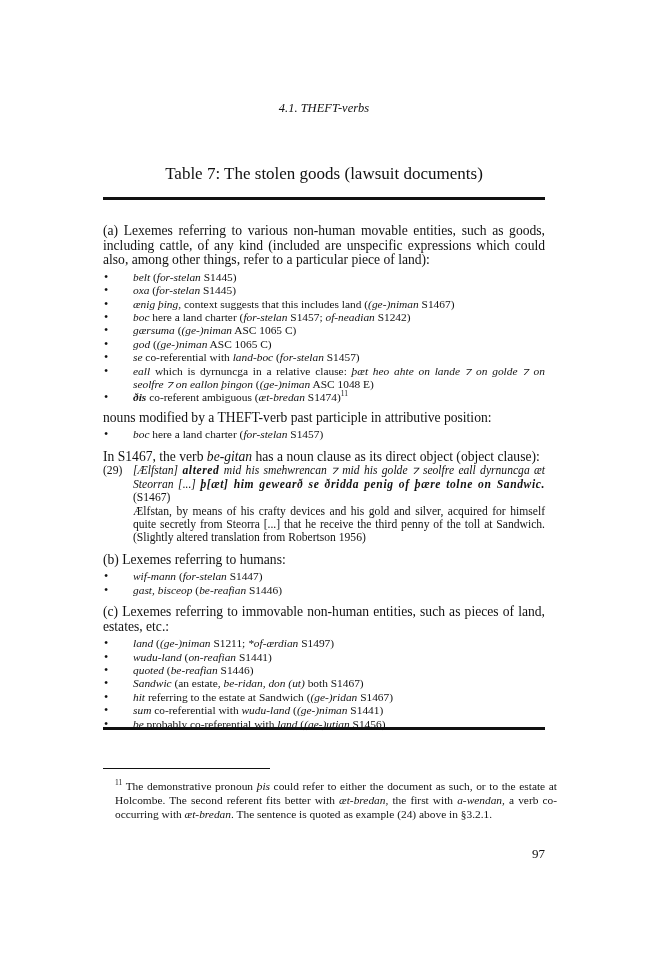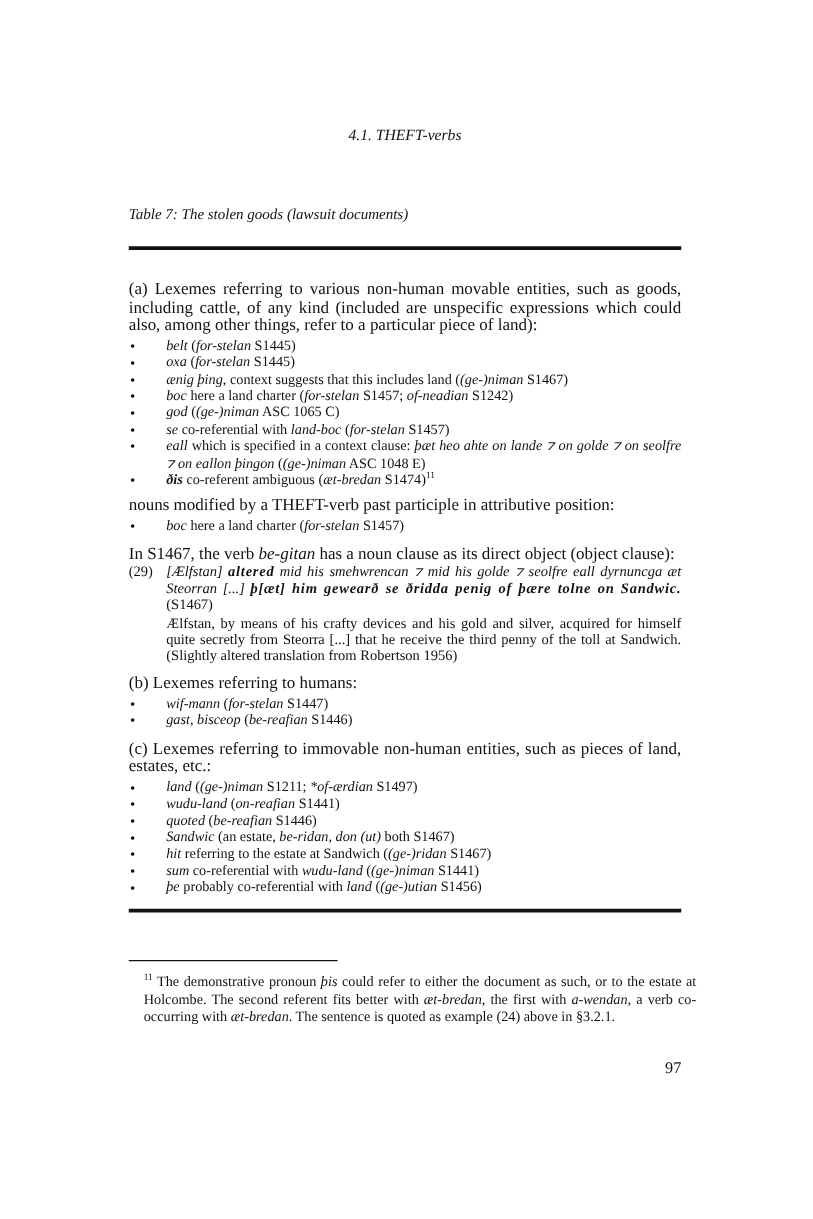--- a/index.html
+++ b/index.html
@@ -7,23 +7,22 @@
       width: 650px; height: 975px; position: relative; overflow: hidden;
       font-family: "Liberation Serif", "DejaVu Serif", serif;
       color: #111111;
     }
     .page { position: absolute; left: 103px; width: 442px; top: 0; }
     .running-head {
       position: absolute; top: 101px; left: 0; width: 442px; text-align: center;
       font-style: italic; font-size: 12.5px;
     }
     .table-title {
-      position: absolute; top: 164px; left: 0; width: 442px; text-align: left;
-      font-size: 12px;
-      font-style: italic;
+      position: absolute; top: 164px; left: 0; width: 442px; text-align: center;
+      font-size: 17px;
     }
     .rule-thick {
       position: absolute; left: 0; width: 442px; height: 3px; background: #111;
     }
     .content {
       position: absolute; top: 224px; left: 0; width: 442px;
       font-size: 13px; line-height: 14.6px;
     }
     .sect { text-align: justify; margin: 0; font-size: 13.6px; line-height: 14.6px; }
     ul.blist { list-style: none; margin: 3px 0 0 0; padding: 0; }
@@ -62,23 +61,24 @@
   <div class="rule-thick" style="top:197px;"></div>
 
   <div class="content">
 
     <p class="sect">(a) Lexemes referring to various non-human movable entities, such as goods, including cattle, of any kind (included are unspecific expressions which could also, among other things, refer to a particular piece of land):</p>
     <ul class="blist">
       <li><span class="it">belt</span><span> (</span><span class="it">for-stelan</span><span> S1445)</span></li>
       <li><span class="it">oxa</span><span> (</span><span class="it">for-stelan</span><span> S1445)</span></li>
       <li><span class="it">ænig þing</span><span>, context suggests that this includes land (</span><span class="it">(ge-)niman</span><span> S1467)</span></li>
       <li><span class="it">boc</span><span>  here a land charter (</span><span class="it">for-stelan</span><span> S1457; </span><span class="it">of-neadian</span><span> S1242)</span></li>
+      <li><span class="it">gærsuma</span><span> (</span><span class="it">(ge-)niman</span><span> ASC 1065 C)</span></li>
       <li><span class="it">god</span><span> (</span><span class="it">(ge-)niman</span><span> ASC 1065 C)</span></li>
       <li><span class="it">se</span><span>  co-referential with </span><span class="it">land-boc</span><span> (</span><span class="it">for-stelan</span><span> S1457)</span></li>
-      <li style="text-align:justify;"><span class="it">eall</span><span>  which is specified in a context clause: </span><span class="it">þæt heo ahte on lande ⁊ on golde ⁊ on seolfre ⁊ on eallon þingon</span><span> (</span><span class="it">(ge-)niman</span><span> ASC 1048 E)</span></li>
+      <li style="text-align:justify;"><span class="it">eall</span><span>  which is dyrnuncga in a relative clause: </span><span class="it">þæt heo ahte on lande ⁊ on golde ⁊ on seolfre ⁊ on eallon þingon</span><span> (</span><span class="it">(ge-)niman</span><span> ASC 1048 E)</span></li>
       <li><span class="it" style="font-weight:bold;">ðis</span><span>  co-referent ambiguous (</span><span class="it">æt-bredan</span><span> S1474)</span><span class="sup">11</span></li>
     </ul>
 
     <div class="gap6"></div>
     <p class="sect">nouns modified by a THEFT-verb past participle in attributive position:</p>
     <ul class="blist">
       <li><span class="it">boc</span><span>  here a land charter (</span><span class="it">for-stelan</span><span> S1457)</span></li>
     </ul>
 
     <div class="gap8"></div>

